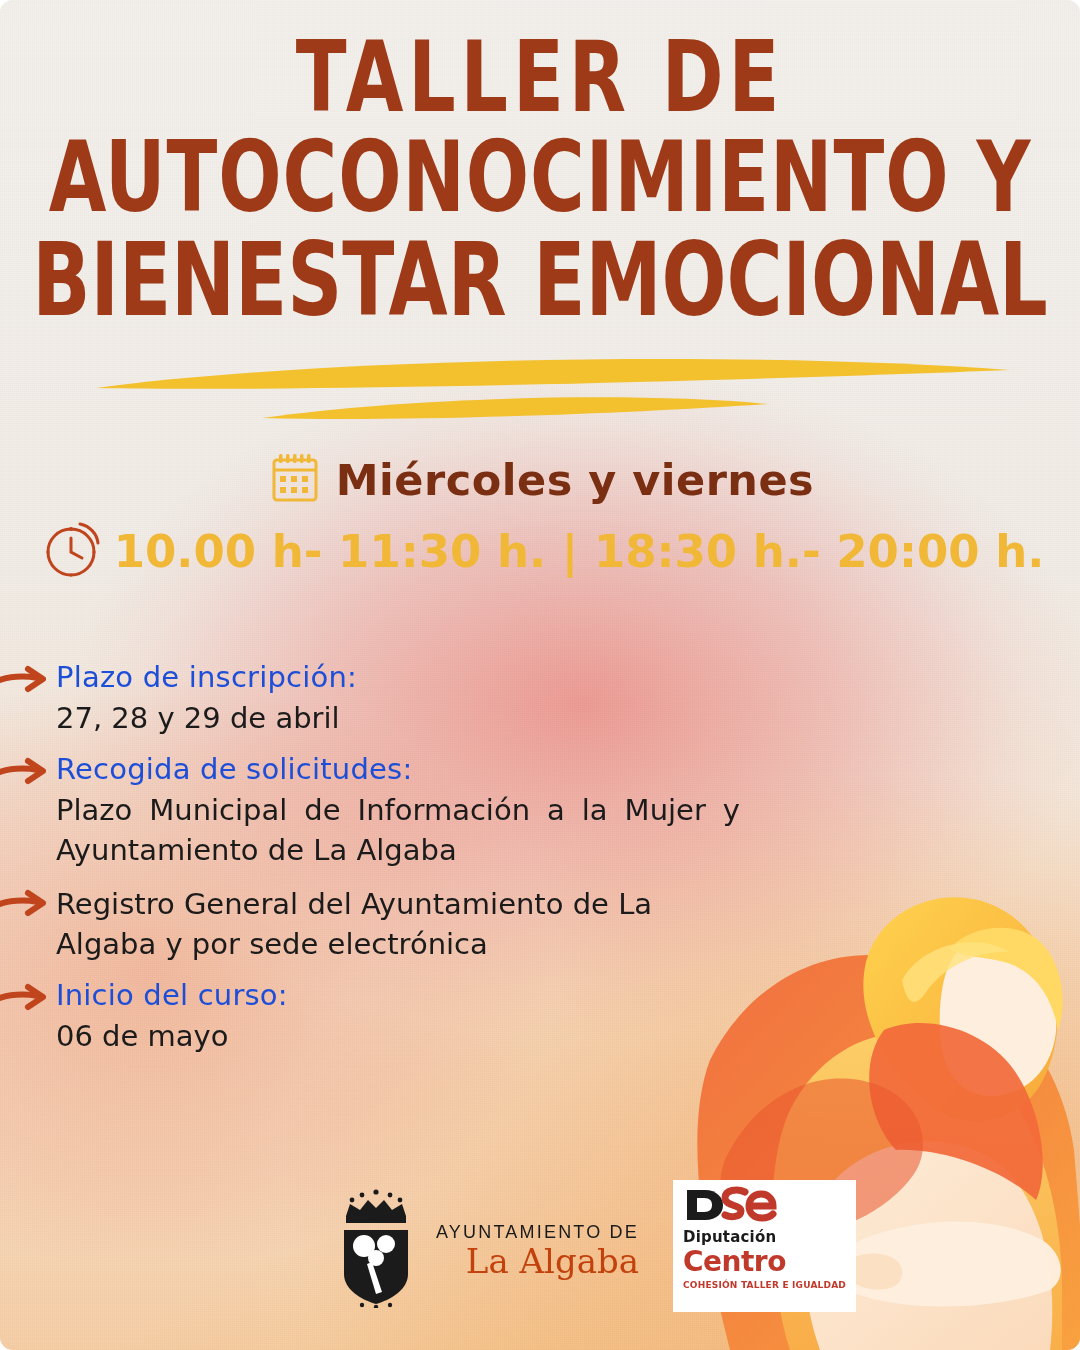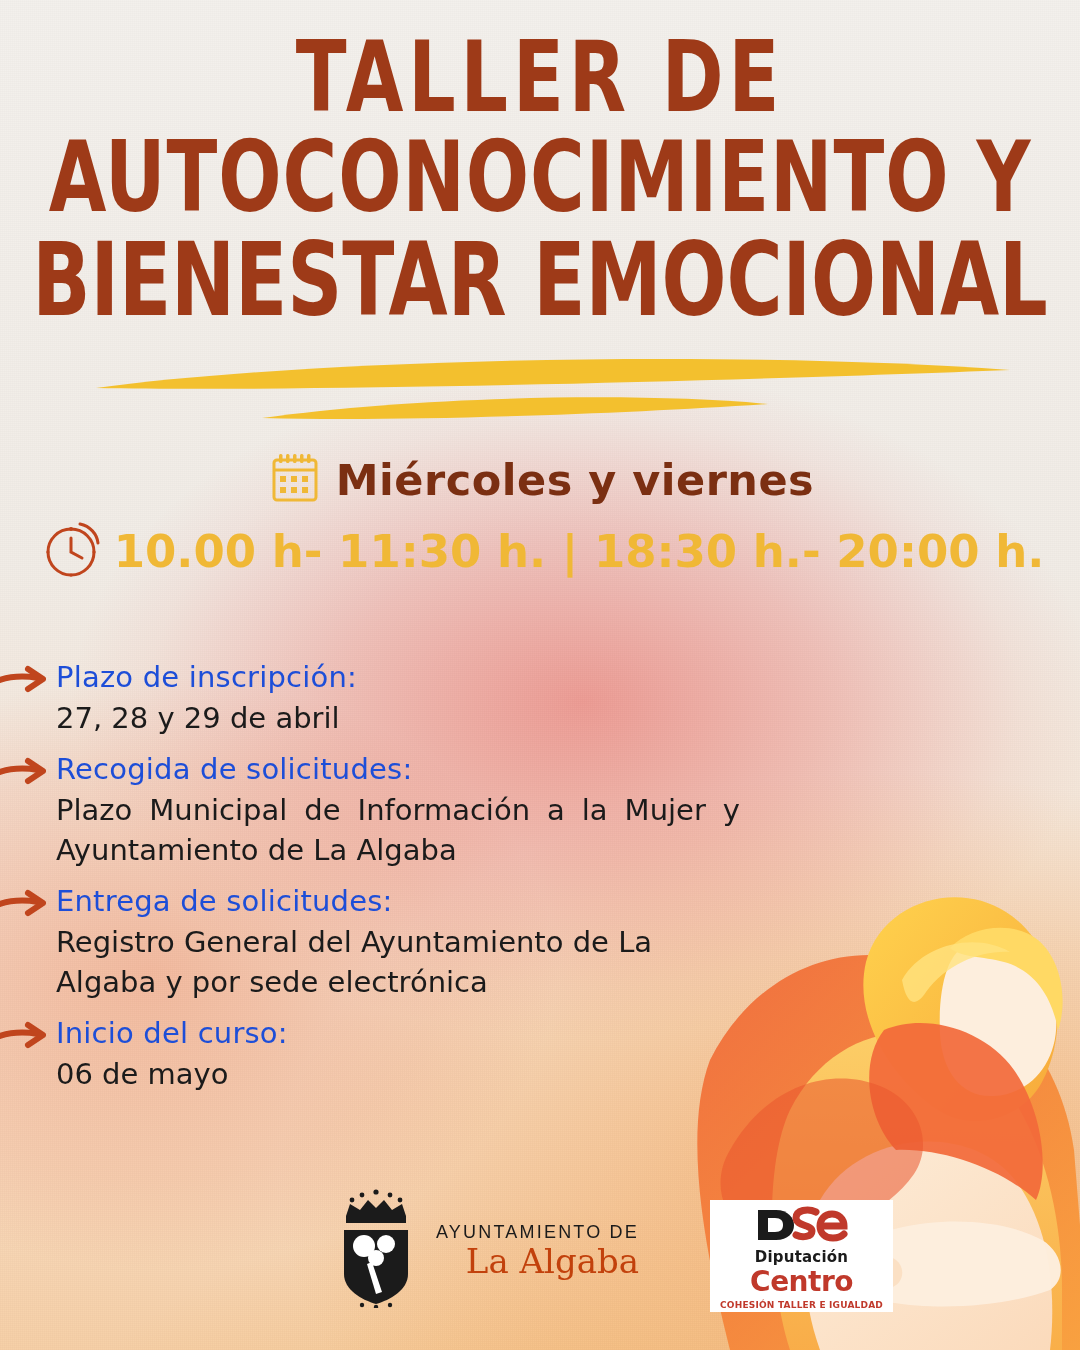--- a/index.html
+++ b/index.html
@@ -12,20 +12,21 @@
     font-family: "Liberation Sans", sans-serif;
     overflow: hidden;
   }
 
   #poster {
     position: relative;
     width: 1080px;
     height: 1350px;
     background: #f2efeb;
     overflow: hidden;
+    border-radius: 13px;
   }
 
   
   .bg-base {
     position: absolute;
     inset: 0;
     background:
       radial-gradient(ellipse 640px 420px at 54% 52%, rgba(231,92,86,0.55) 0%, rgba(231,92,86,0.30) 38%, rgba(231,92,86,0.06) 68%, rgba(231,92,86,0) 80%),
       radial-gradient(ellipse 520px 380px at 14% 72%, rgba(236,130,92,0.42) 0%, rgba(236,130,92,0.16) 55%, rgba(236,130,92,0) 78%),
       radial-gradient(ellipse 760px 520px at 82% 88%, rgba(243,158,74,0.55) 0%, rgba(243,158,74,0.22) 52%, rgba(243,158,74,0) 80%),
@@ -178,23 +179,22 @@
   }
   .algaba-text .l2 {
     font-family: "DejaVu Serif", serif;
     font-size: 34px;
     color: #c2410c;
     display: block;
     margin-top: 3px;
   }
   .logo-sevilla {
     background: #ffffff;
-    padding: 6px 10px 2px 10px;
-    text-align: center;
-    margin-left: 37px;
+    padding: 6px 10px 22px 10px;
+    text-align: left;
   }
   .sev-l1 {
     font-family: "DejaVu Sans", sans-serif;
     font-weight: bold;
     font-size: 15px;
     color: #1b1b1b;
     letter-spacing: 0.2px;
     display: block;
   }
   .sev-l2 {
@@ -347,21 +347,20 @@
       <p class="info-body justify">Plazo Municipal de Información a la Mujer y Ayuntamiento de La Algaba</p>
     </div>
 
     <div class="info-item">
       <span class="arrow">
         <svg width="46" height="30" viewBox="0 0 46 30" xmlns="http://www.w3.org/2000/svg">
           <path d="M 0 16 C 12 12 26 12 38 14" fill="none" stroke="#c0451d" stroke-width="6" stroke-linecap="round"></path>
           <path d="M 28 5 L 43 15 L 28 25" fill="none" stroke="#c0451d" stroke-width="6" stroke-linecap="round" stroke-linejoin="round"></path>
         </svg>
       </span>
-      <p class="info-head">Entrega de solicitudes:</p>
       <p class="info-body">Registro General del Ayuntamiento de La Algaba y por sede electrónica</p>
     </div>
 
     <div class="info-item">
       <span class="arrow">
         <svg width="46" height="30" viewBox="0 0 46 30" xmlns="http://www.w3.org/2000/svg">
           <path d="M 0 16 C 12 12 26 12 38 14" fill="none" stroke="#c0451d" stroke-width="6" stroke-linecap="round"></path>
           <path d="M 28 5 L 43 15 L 28 25" fill="none" stroke="#c0451d" stroke-width="6" stroke-linecap="round" stroke-linejoin="round"></path>
         </svg>
       </span>

